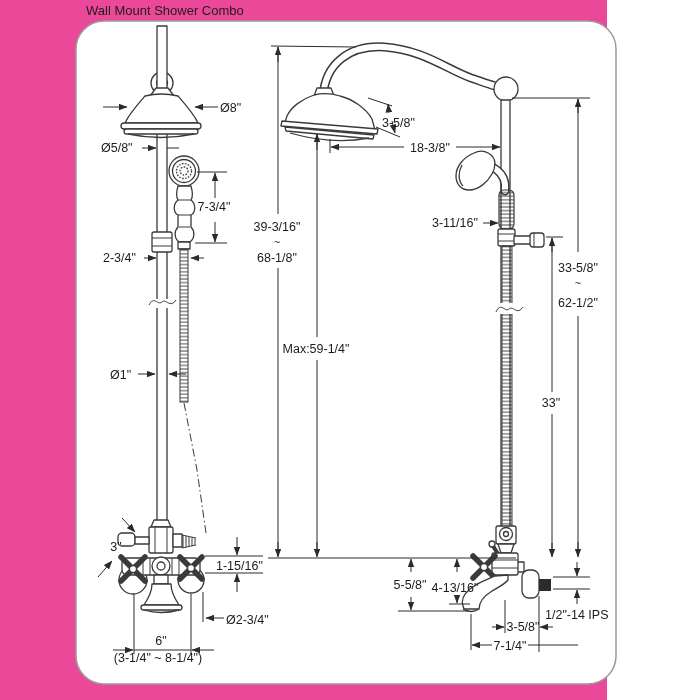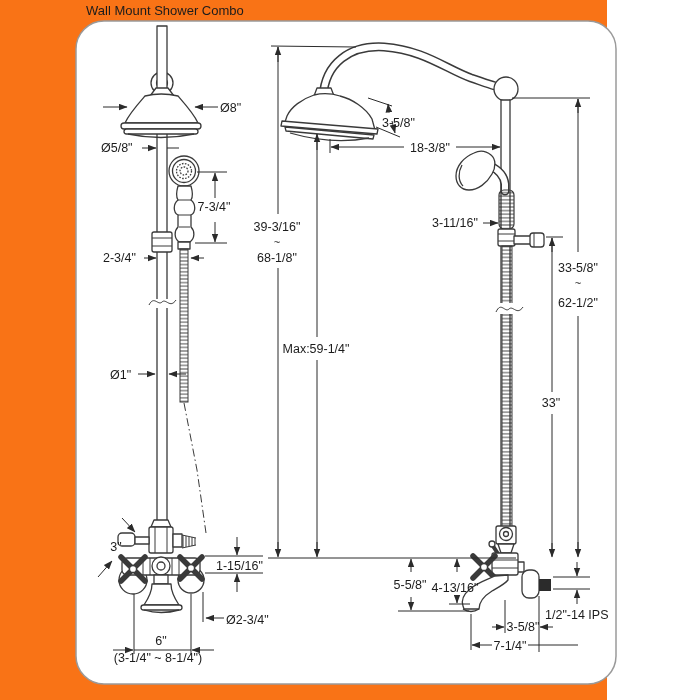--- a/index.html
+++ b/index.html
@@ -1,16 +1,16 @@
 <!DOCTYPE html>
 <html><head>
 <meta charset="utf-8">
 <style>
   html,body{margin:0;padding:0;background:#ffffff;}
-  .stage{position:relative;width:607px;height:700px;background:#f97316;
+  .stage{position:relative;width:607px;height:700px;background:#ec4899;
          font-family:"Liberation Sans", sans-serif;}
   svg{display:block}
   text{fill:#1c1c1c;font-family:"Liberation Sans", sans-serif;font-size:12.5px;}
   text.title{font-size:13px;}
   text.small{font-size:11px;}
   .fix{stroke:#3a3a3a;stroke-width:1.3;fill:none;stroke-linejoin:round;}
   .fixw{stroke:#3a3a3a;stroke-width:1.3;fill:#ffffff;stroke-linejoin:round;}
   .dim{stroke:#2b2b2b;stroke-width:1;fill:none;}
   .thin{stroke:#3a3a3a;stroke-width:1;fill:none;}
   .tube{stroke:#3a3a3a;stroke-width:9;fill:none;stroke-linecap:round;}

